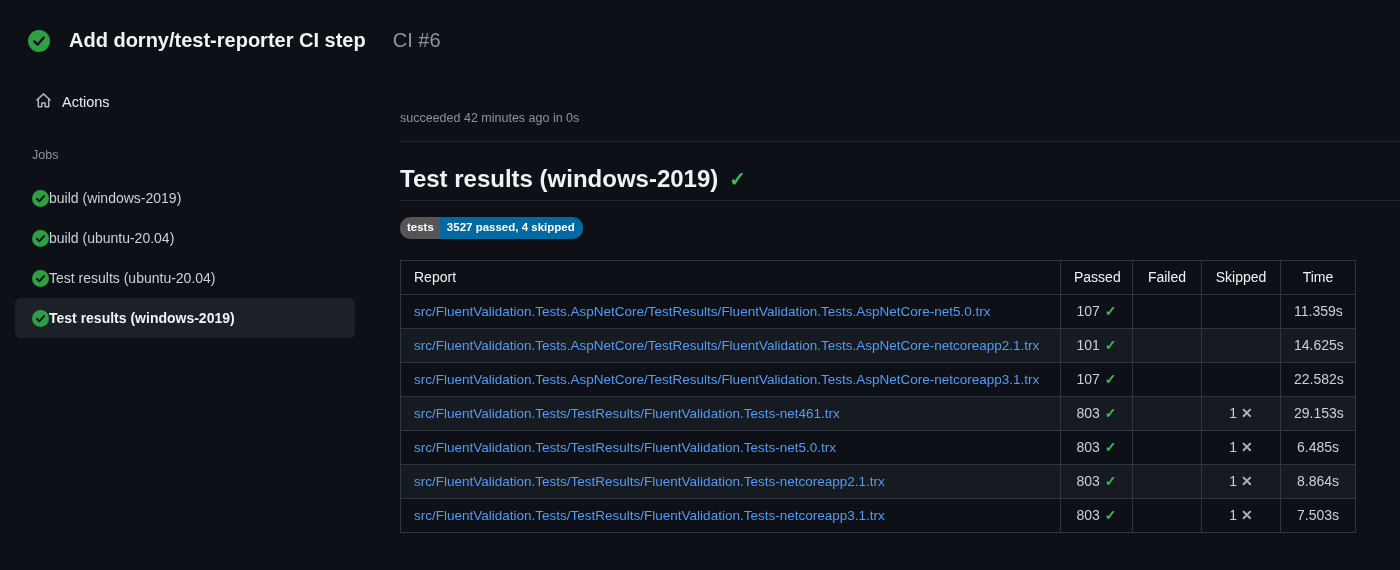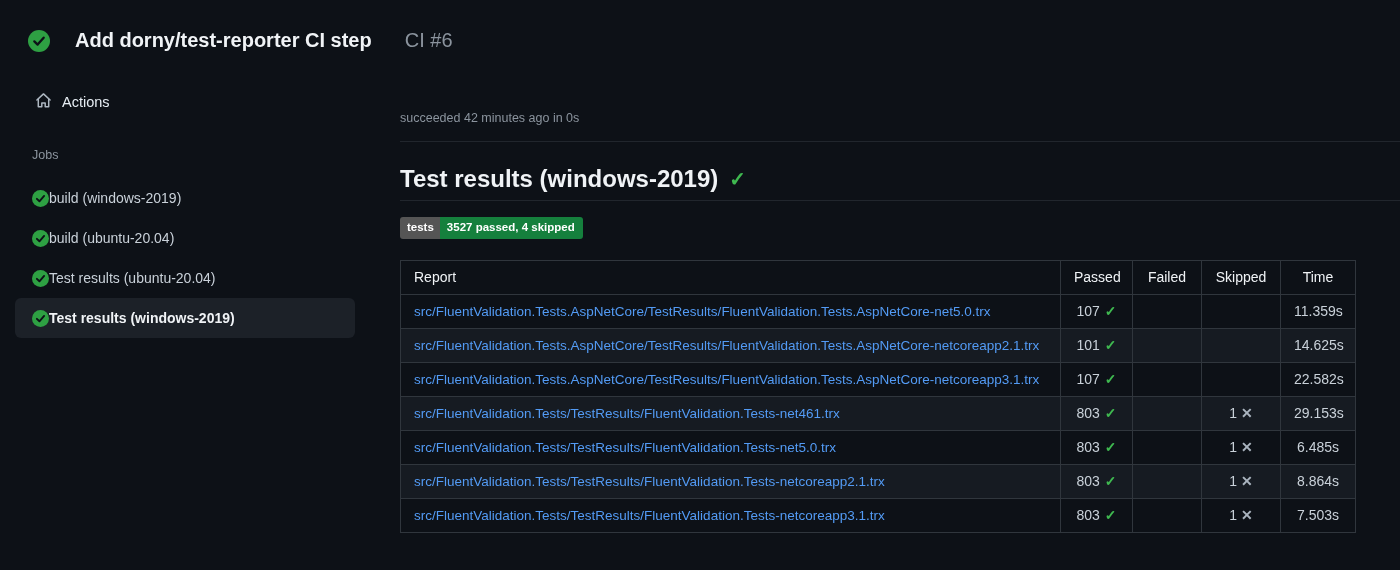--- a/index.html
+++ b/index.html
@@ -6,21 +6,21 @@
   html, body { margin: 0; padding: 0; }
   body {
     width: 1400px; height: 570px;
     background: #0d1117;
     color: #e6edf3;
     font-family: "Liberation Sans", sans-serif;
     overflow: hidden;
   }
 
   
-  .run-header { display: flex; align-items: center; gap: 25px; padding: 29px 0 0 28px; }
+  .run-header { display: flex; align-items: center; gap: 19px; padding: 29px 0 0 28px; }
   .status-circle { width: 22px; height: 22px; flex: none; }
   .run-title { font-size: 20px; font-weight: 700; color: #f0f3f6; white-space: nowrap; }
   .run-number { font-size: 20px; font-weight: 400; color: #8b949e; margin-left: 8px; }
 
   
   .columns { display: flex; align-items: flex-start; margin-top: 28px; }
 
   
   .sidebar { width: 400px; flex: none; padding: 0 45px 0 15px; }
   .summary-item { display: flex; align-items: center; gap: 10px; padding: 12px 0 12px 20px;
@@ -36,24 +36,24 @@
   .main { flex: 1; min-width: 0; }
   .job-meta { padding: 24px 0 16px; border-bottom: 1px solid #21262d; }
   .job-meta-title { font-size: 14px; font-weight: 700; color: #f0f3f6; }
   .job-meta-sub { margin-top: 7px; font-size: 12.5px; color: #8b949e; }
 
   .section-heading { display: flex; align-items: center; gap: 11px; margin-top: 24px;
                      padding-bottom: 8px; border-bottom: 1px solid #21262d; }
   .section-heading h2 { margin: 0; font-size: 24px; font-weight: 600; color: #f0f3f6; line-height: 26px; }
   .heading-check { color: #3fb950; font-size: 20px; font-weight: 700; }
 
-  .badge { display: inline-flex; margin-top: 16px; border-radius: 3px; overflow: hidden;
+  .badge { display: inline-flex; margin-top: 16px; border-radius: 10px; overflow: hidden;
            font-size: 11.5px; font-weight: 600; line-height: 1; color: #ffffff; }
   .badge-label { background: #555555; padding: 5px 6px 5px 7px; }
-  .badge-value { background: #15803d; padding: 5px 8px 5px 7px; }
+  .badge-value { background: #0369a1; padding: 5px 8px 5px 7px; }
 
   .results-table { margin-top: 21px; width: 955px; border-collapse: collapse;
                    font-size: 14px; color: #c9d1d9; table-layout: fixed; }
   .results-table th, .results-table td { border: 1px solid #30363d; padding: 8px 13px; line-height: 17px; }
   .results-table th { font-weight: 400; color: #f0f3f6; text-align: left; }
   .results-table th.num, .results-table td.num { text-align: center; white-space: nowrap; }
   .results-table tbody tr:nth-child(even) { background: #161b22; }
   .results-table td.report-cell { white-space: nowrap; overflow: hidden; }
   .results-table a { color: #539bf5; text-decoration: none; font-size: 13.5px; }
   .check-mark { color: #3fb950; font-weight: 700; margin-left: 5px; }

